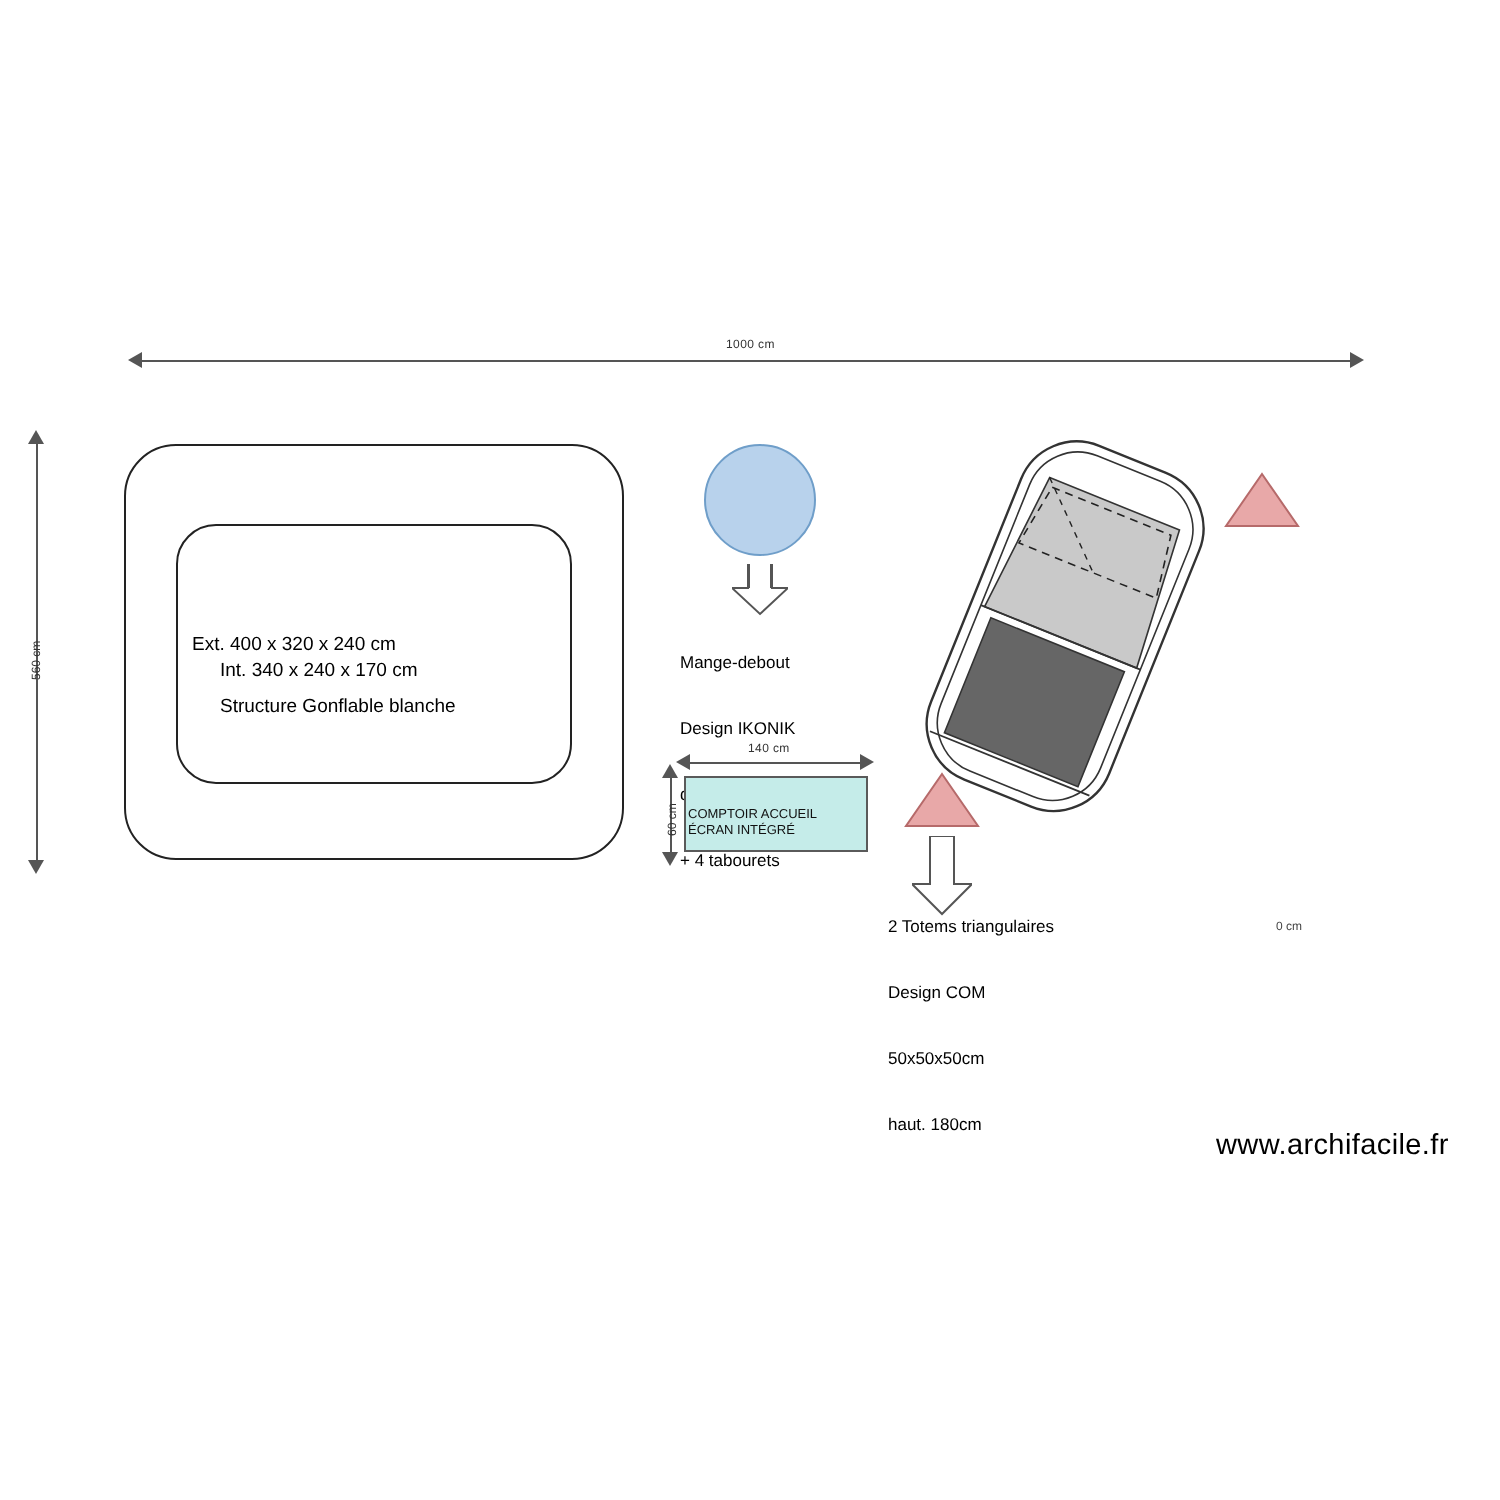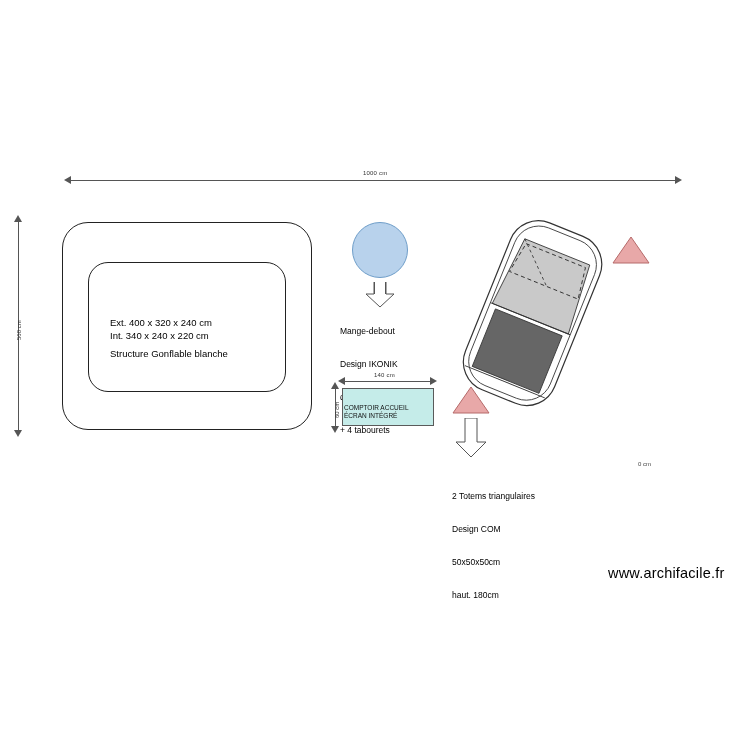--- a/index.html
+++ b/index.html
@@ -84,22 +84,22 @@
     <div class="arrow arr-up" style="left:14px; top:215px;"></div>
     <div class="arrow arr-down" style="left:14px; top:430px;"></div>
     <div class="dim-label-v" style="left:16px; top:340px;">560 cm</div>
   </div>
 
   <div>
     <div class="struct-outer" style="left:62px; top:222px; width:250px; height:208px;"></div>
     <div class="struct-inner" style="left:88px; top:262px; width:198px; height:130px;"></div>
     <div class="struct-text">
       <div style="position:absolute; left:110px; top:303px;margin-top:44px;">Structure Gonflable blanche</div>
-      <div style="position:absolute; left:110px; top:316px;">Ext. 400 x 320 x 240 cm</div>
-      <div style="position:absolute; left:110px; top:329px;">Int. 340 x 240 x 220 cm</div>
+      <div style="position:absolute; left:96px; top:316px;">Ext. 400 x 320 x 240 cm</div>
+      <div style="position:absolute; left:110px; top:329px;">Int. 340 x 240 x 170 cm</div>
     </div>
   </div>
 
   <div>
     <div class="circle-table" style="left:352px; top:222px; width:56px; height:56px;"></div>
 
     <div class="blockarrow" style="left:366px; top:282px; width:28px; height:26px;">
       <div class="stem" style="left:8px; top:0; width:12px; height:13px;"></div>
       <div class="head" style="left:0; top:12px; border-left:14px solid transparent; border-right:14px solid transparent; border-top:14px solid #fff;"></div>
       <svg width="28" height="26" style="position:absolute; left:0; top:0;">
@@ -167,21 +167,21 @@
         <polygon points="19,1 37,27 1,27" fill="#e8a8a8" stroke="#b66a6a" stroke-width="1"></polygon>
       </svg>
     </div>
 
     <div class="blockarrow" style="left:456px; top:418px; width:30px; height:40px;">
       <svg width="30" height="40" style="position:absolute; left:0; top:0;">
         <polygon points="9,0 9,24 0,24 15,39 30,24 21,24 21,0" fill="#ffffff" stroke="#555" stroke-width="1"></polygon>
       </svg>
     </div>
 
-    <div class="note" style="left:444px; top:469px;margin-left:8px;">
+    <div class="note" style="left:444px; top:436px;">
       <div>2 Totems triangulaires</div>
       <div>Design COM</div>
       <div>50x50x50cm</div>
       <div>haut. 180cm</div>
     </div>
   </div>
 
   <div class="zero-label" style="left:638px; top:461px;">0 cm</div>
 
   <div class="watermark" style="left:608px; top:565px;">www.archifacile.fr</div>

